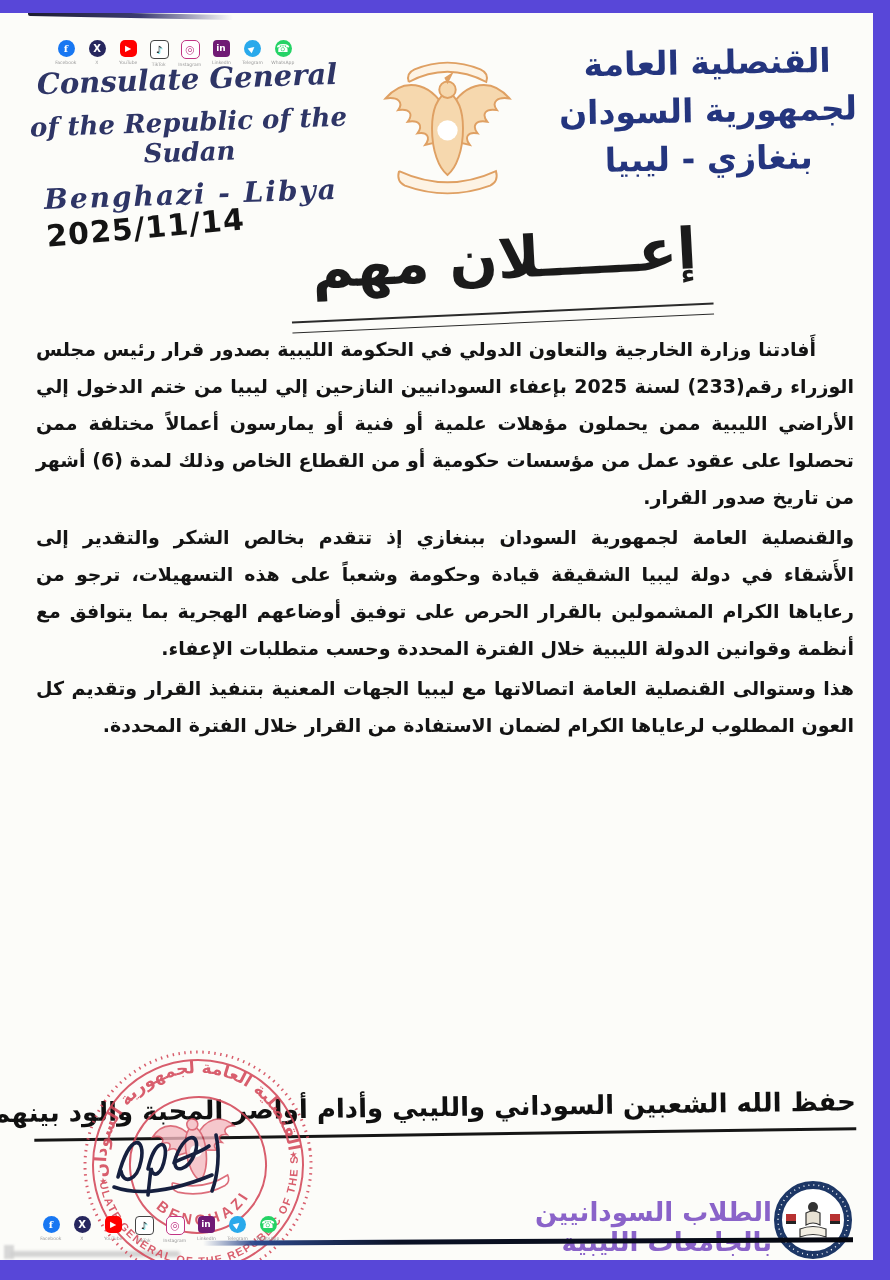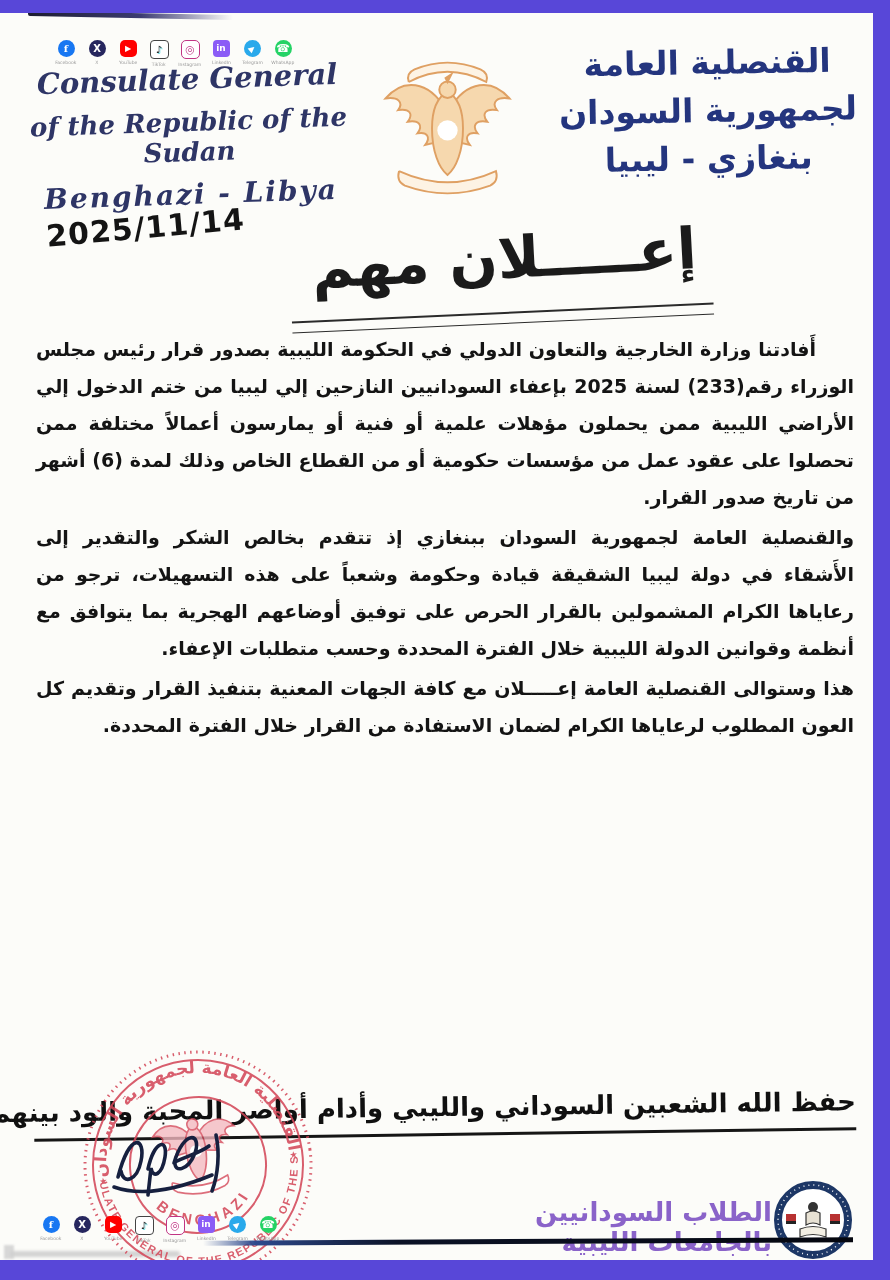--- a/index.html
+++ b/index.html
@@ -22,21 +22,21 @@
       color:#fff;line-height:1;}
   .sicon .cap{font-size:5px;color:#9a9a9a;margin-top:2px;white-space:nowrap;
       transform:scale(.9);}
   .ic-facebook .glyph{background:#1877f2;font-family:"DejaVu Serif",serif;}
   .ic-x .glyph{background:#26265e;}
   .ic-youtube .glyph{background:#f00;border-radius:5px;font-size:8px;}
   .ic-tiktok .glyph{background:#fff;color:#111;border:1px solid #444;border-radius:4px;
       text-shadow:1px 1px 0 #6ee0e4;}
   .ic-instagram .glyph{background:#fff;color:#c13584;border:1.5px solid #c13584;
       border-radius:5px;font-size:11px;}
-  .ic-linkedin .glyph{background:#8b5cf6;border-radius:4px;font-size:9px;}
+  .ic-linkedin .glyph{background:#701a75;border-radius:4px;font-size:9px;}
   .ic-telegram .glyph{background:#29a9eb;}
   .ic-telegram .glyph span{display:inline-block;transform:rotate(-40deg);font-size:8px;}
   .ic-whatsapp .glyph{background:#25d366;font-size:11px;}
 
   
   .en-title{left:30px;top:49px;width:318px;text-align:center;
      font-family:"DejaVu Serif",serif;font-style:italic;font-weight:bold;
      color:#2e3566;transform:rotate(-2deg);}
   .en-title .l1{font-size:29px;margin-bottom:11px;}
   .en-title .l2{font-size:26px;margin-bottom:11px;}
@@ -159,21 +159,21 @@
       <div>بنغازي - ليبيا</div>
     </div>
 
     <div class="abs date">2025/11/14</div>
     <div class="abs doc-title">إعـــــلان مهم</div>
     <div class="abs title-underline"></div>
 
     <div class="abs body-text" lang="ar">
       <p class="first">أَفادتنا وزارة الخارجية والتعاون الدولي في الحكومة الليبية بصدور قرار رئيس مجلس الوزراء رقم(233) لسنة 2025 بإعفاء السودانيين النازحين إلي ليبيا من ختم الدخول إلي الأراضي الليبية ممن يحملون مؤهلات علمية أو فنية أو يمارسون أعمالاً مختلفة ممن تحصلوا على عقود عمل من مؤسسات حكومية أو من القطاع الخاص وذلك لمدة (6) أشهر من تاريخ صدور القرار.</p>
       <p>والقنصلية العامة لجمهورية السودان ببنغازي إذ تتقدم بخالص الشكر والتقدير إلى الأَشقاء في دولة ليبيا الشقيقة قيادة وحكومة وشعباً على هذه التسهيلات، ترجو من رعاياها الكرام المشمولين بالقرار الحرص على توفيق أوضاعهم الهجرية بما يتوافق مع أنظمة وقوانين الدولة الليبية خلال الفترة المحددة وحسب متطلبات الإعفاء.</p>
-      <p>هذا وستوالى القنصلية العامة إعـــــلان مع كافة الجهات المعنية بتنفيذ القرار وتقديم كل العون المطلوب لرعاياها الكرام لضمان الاستفادة من القرار خلال الفترة المحددة.</p>
+      <p>هذا وستوالى القنصلية العامة اتصالاتها مع ليبيا الجهات المعنية بتنفيذ القرار وتقديم كل العون المطلوب لرعاياها الكرام لضمان الاستفادة من القرار خلال الفترة المحددة.</p>
     </div>
 
     <div class="abs closing" lang="ar">حفظ الله الشعبين السوداني والليبي وأدام أواصر المحبة والود بينهما</div>
 
     <svg class="abs stamp" viewBox="0 0 240 240">
       <defs>
         <path id="arcAr" d="M 28,120 A 92,92 0 0 1 212,120"></path>
         <path id="arcEn" d="M 20,120 A 100,100 0 0 0 220,120"></path>
         <path id="arcCity" d="M 60,120 A 60,60 0 0 0 180,120"></path>
       </defs>

